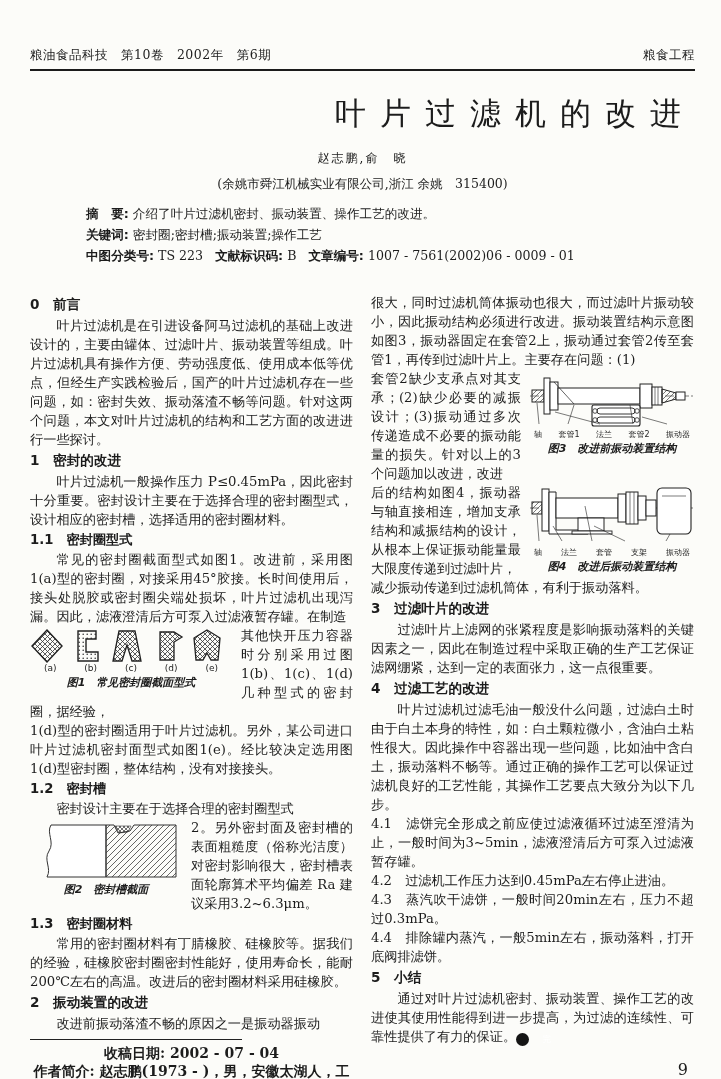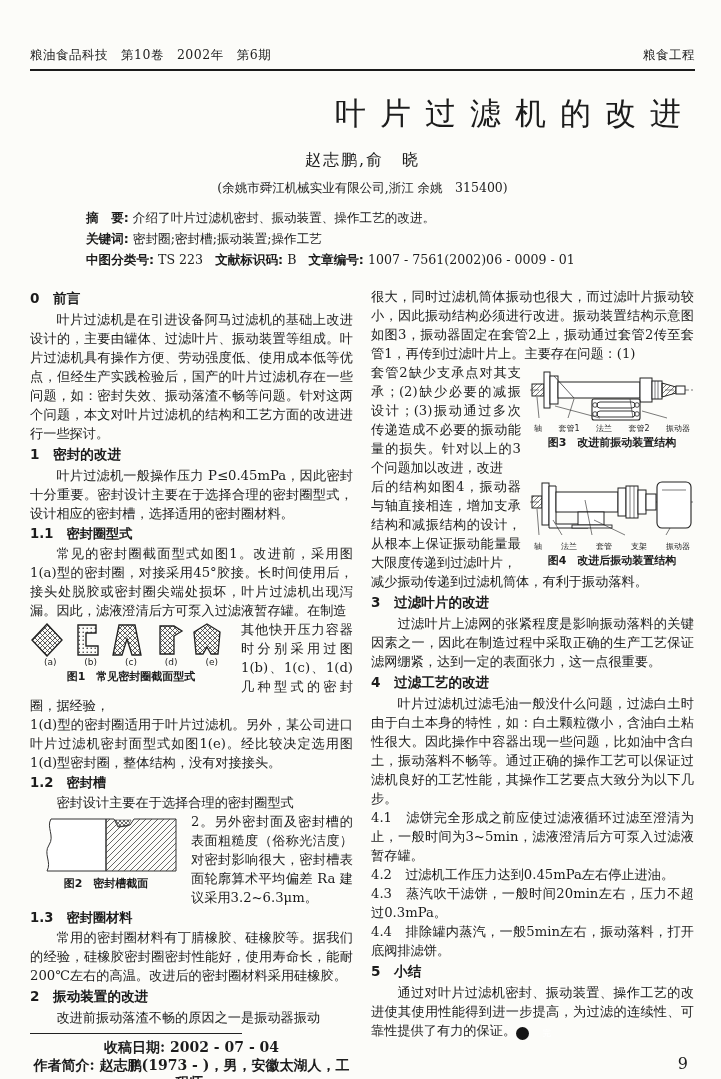--- a/index.html
+++ b/index.html
@@ -9,45 +9,45 @@
     font-family:"DejaVu Serif", serif;
   }
   .page{padding:47px 26px 0 30px;width:665px;}
   
   .jheader{display:flex;justify-content:space-between;align-items:flex-end;
     font-size:12.5px;letter-spacing:.5px;}
   .jrule{border-bottom:2px solid #1b1b1b;margin-top:5px;}
   
   .title{margin-top:22px;text-align:right;font-size:31px;letter-spacing:14px;
     text-indent:14px;font-weight:500;}
-  .authors{margin-top:15px;text-align:center;font-size:16px;letter-spacing:2px;}
+  .authors{margin-top:15px;text-align:center;font-size:12px;letter-spacing:2px;}
   .affil{margin-top:9px;text-align:center;font-size:12.5px;}
   .metablock{margin:10px 0 0 56px;font-size:12.6px;line-height:21px;}
   .hz{font-family:"DejaVu Sans",sans-serif;font-weight:bold;}
   
-  .columns{display:flex;gap:18px;margin-top:17px;height:786px;}
+  .columns{display:flex;gap:18px;margin-top:27px;height:786px;}
   .col{width:323px;display:flex;flex-direction:column;font-size:13.2px;
     line-height:19px;text-align:justify;}
   .flow{overflow:visible;}
   .p{text-indent:2em;margin:0;}
   .pc{text-indent:0;margin:0;}
   .hsec{font-family:"DejaVu Sans",sans-serif;font-weight:bold;font-size:13.6px;
     margin:2px 0;clear:left;}
   .hsub{font-family:"DejaVu Sans",sans-serif;font-weight:bold;font-size:13.2px;
     margin:1px 0;clear:left;}
   .clearL{clear:left;}
   .clearB{clear:both;}
   
   .figL{float:left;margin:3px 9px 2px 0;}
   .figR{float:right;margin:3px 0 2px 9px;}
   .fig1{width:202px;}
   .fig2{width:152px;}
   .fig34{width:164px;}
   .figcap{text-align:center;font-family:"DejaVu Sans",sans-serif;font-weight:bold;
-    font-size:11px;line-height:14px;margin-top:2px;}
+    font-size:11px;line-height:14px;margin-top:2px;font-style:italic;}
   .fl-row{display:flex;justify-content:space-around;font-size:9px;line-height:11px;
     font-family:"DejaVu Sans",sans-serif;}
   .fl-row34{display:flex;justify-content:space-between;padding:0 4px;font-size:8px;
     line-height:10px;font-family:"DejaVu Sans",sans-serif;}
   svg{display:block;}
   
   .footnote{margin-top:auto;padding-top:6px;}
   .fn-rule{width:212px;border-top:1.3px solid #222;margin-bottom:5px;}
   .fn-line{font-size:14px;line-height:17.5px;text-align:center;text-indent:0;font-weight:bold;}
   

